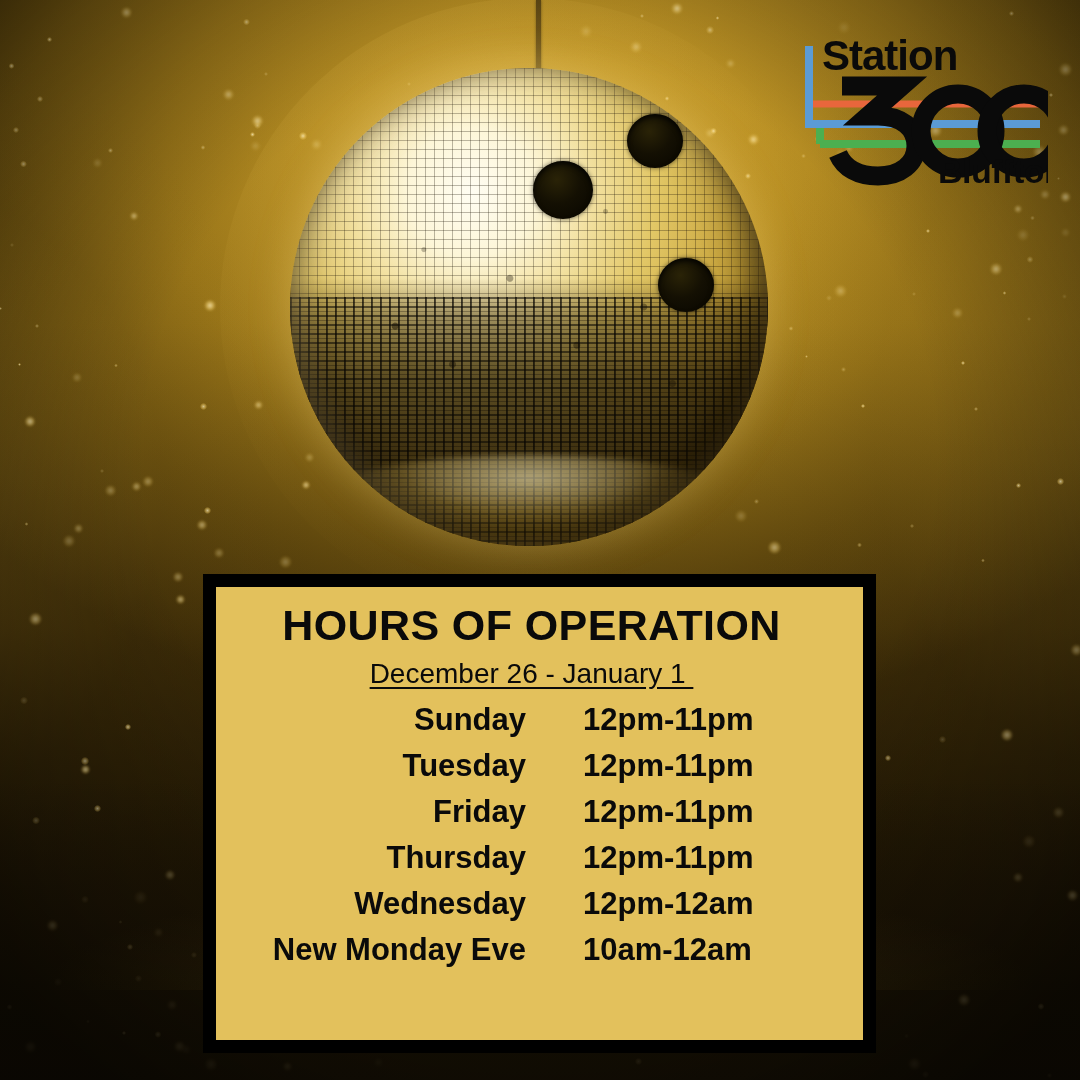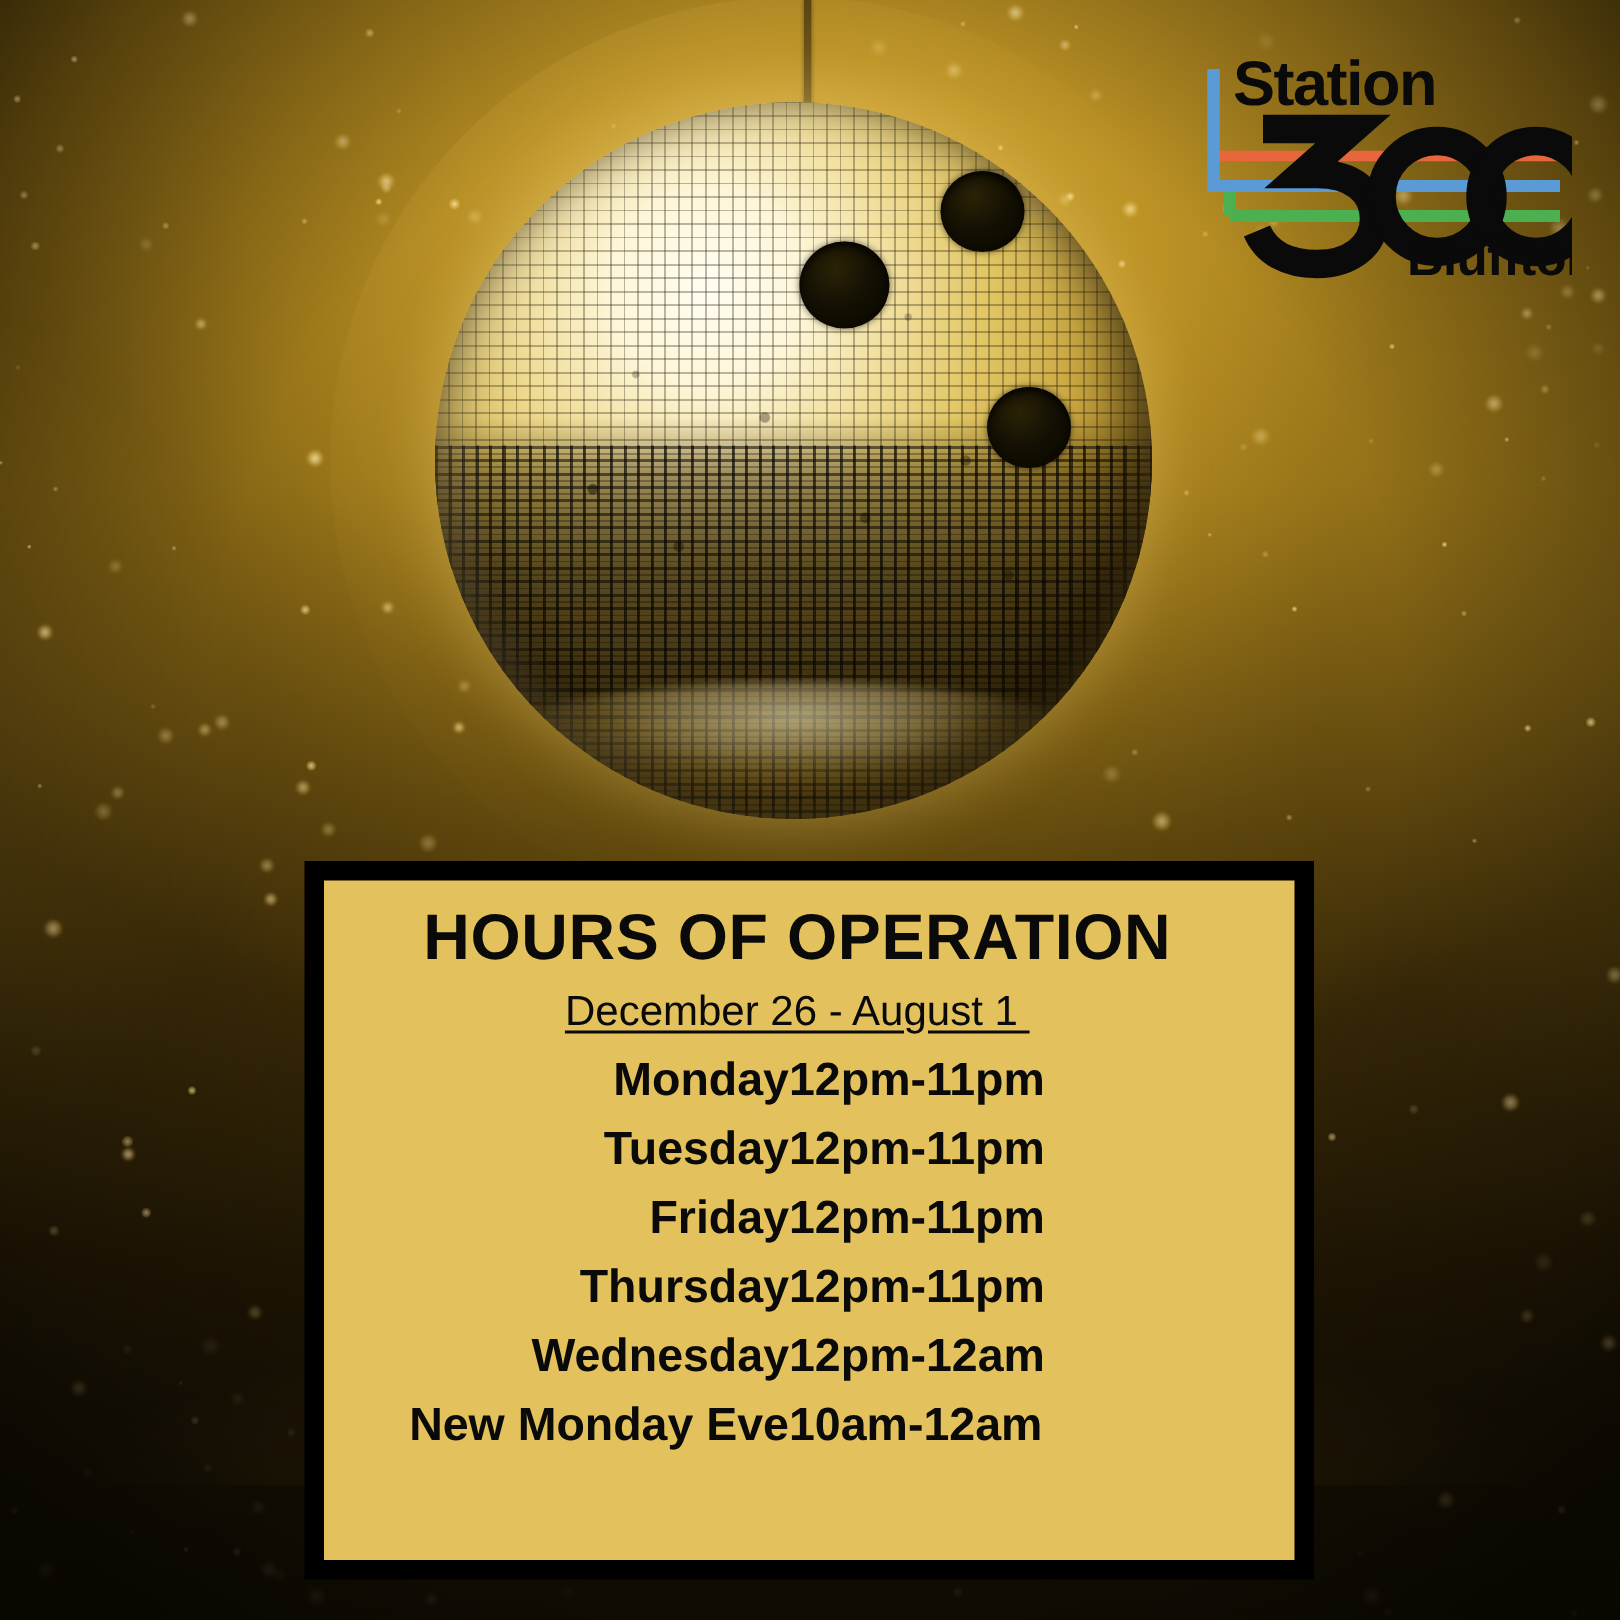--- a/index.html
+++ b/index.html
@@ -206,20 +206,21 @@
   .row .day {
     width: 310px;
     text-align: right;
     padding-right: 0;
     font-size: 31px;
     font-weight: 700;
     color: #0a0a0a;
     white-space: nowrap;
   }
   .row .time {
+    margin-left: 57px;
     font-size: 31px;
     font-weight: 700;
     color: #0a0a0a;
     white-space: nowrap;
   }
 </style>
 </head>
 <body>
 
 <div id="poster">
@@ -420,24 +421,24 @@
         <circle cx="226" cy="103" r="37" stroke-width="19"></circle>
       </g>
 
       <text x="140" y="155" fill="#0a0a0a" font-family="Liberation Sans, sans-serif" font-size="34" font-weight="700" letter-spacing="-0.5">Bluffton</text>
     </svg>
   </div>
 
   <div class="card">
     <div class="card-inner">
       <div class="card-title">HOURS OF OPERATION</div>
-      <div class="card-subtitle">December 26 - August 1 </div>
+      <div class="card-subtitle">December 26 - January 1 </div>
       <div class="rows" id="rows">
           <div class="row">
-            <div class="day">Monday</div>
+            <div class="day">Sunday</div>
             <div class="time">12pm-11pm</div>
           </div>
           <div class="row">
             <div class="day">Tuesday</div>
             <div class="time">12pm-11pm</div>
           </div>
           <div class="row">
             <div class="day">Friday</div>
             <div class="time">12pm-11pm</div>
           </div>

